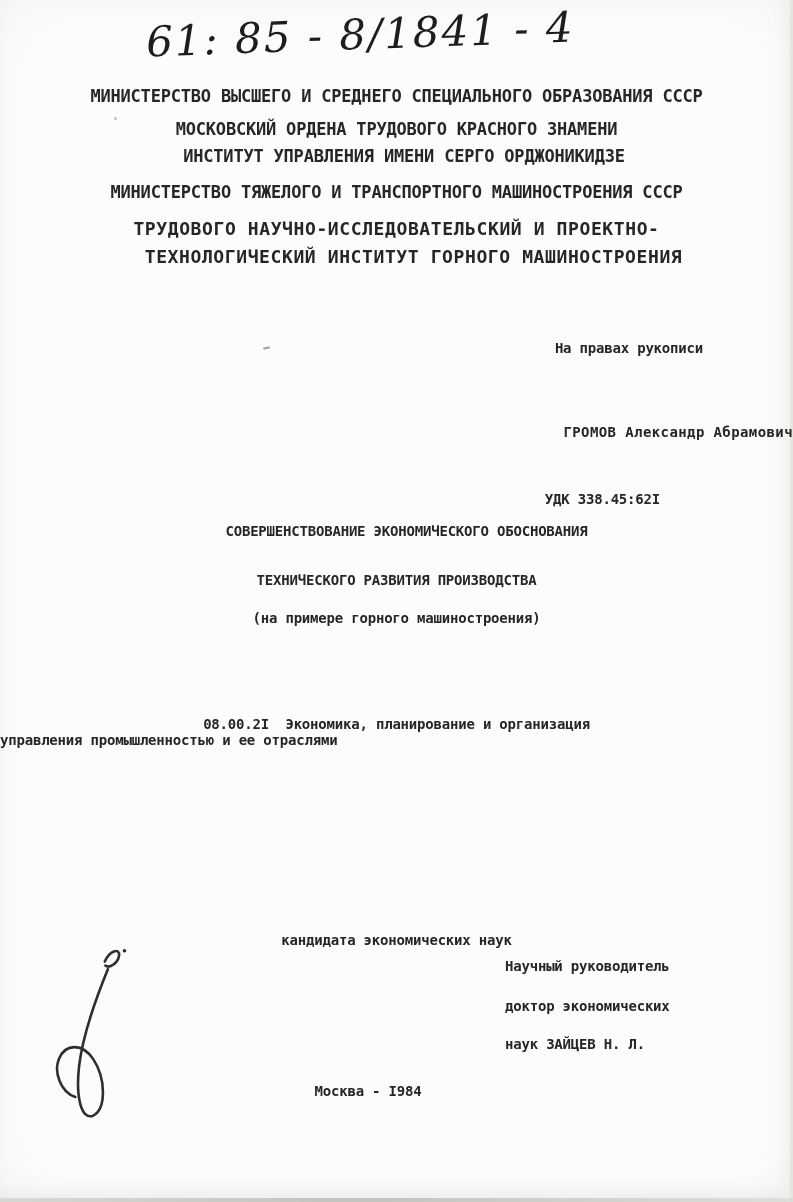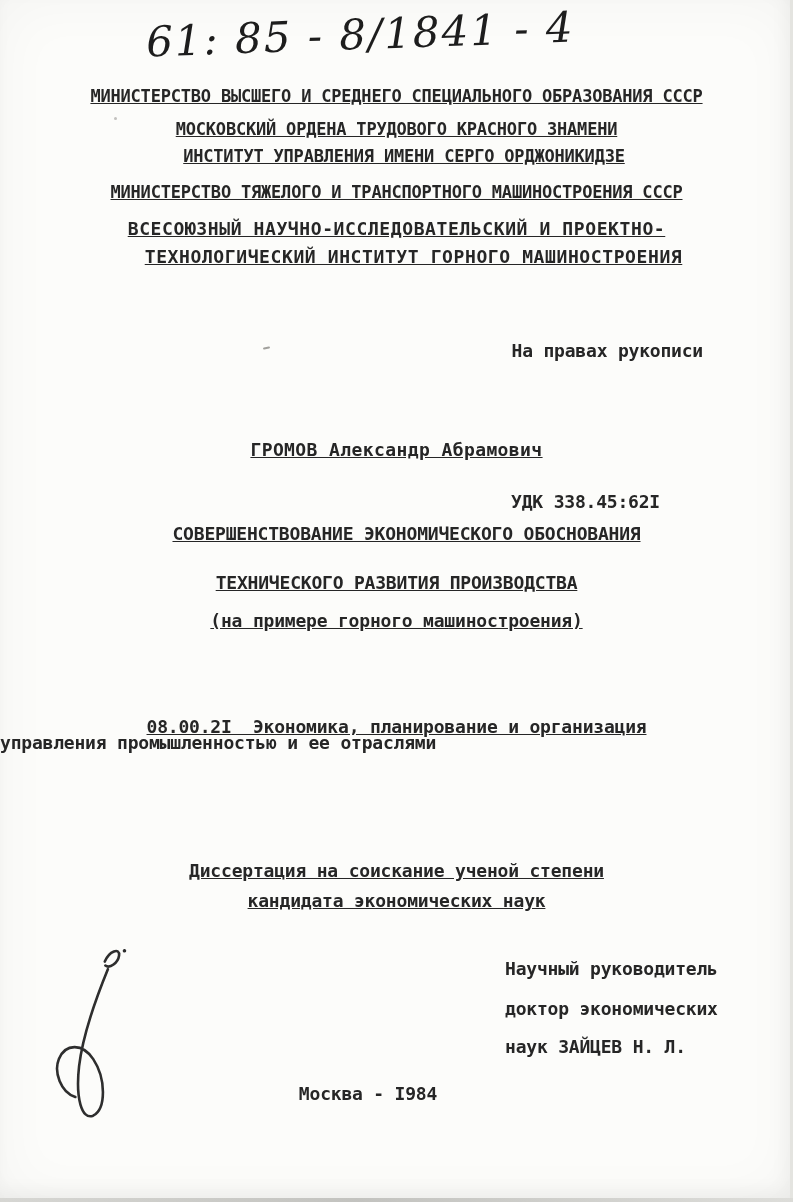--- a/index.html
+++ b/index.html
@@ -29,24 +29,24 @@
     top: 0; bottom: 0; right: 0;
     width: 3px;
     background: #e4e4e0;
   }
 
   .line {
     position: absolute;
     font-weight: bold;
     white-space: pre;
     letter-spacing: -0.2px;
-    font-size: 18px;
+    font-size: 14px;
     color: #262626;
   }
-  .center { left: 0; right: 0; text-align: center; text-decoration: underline; }
+  .center { left: 0; right: 0; text-align: center; }
   .hdr  { font-size: 17px; }
   .hdr-wide { font-size: 18px; letter-spacing: 0.6px; }
 
   .hw-number {
     position: absolute;
     top: 10px;
     left: 146px;
     font-family: "DejaVu Serif", serif;
     font-style: italic;
     font-weight: normal;
@@ -83,46 +83,45 @@
   <div class="hw-number">61: 85 - 8/1841 - 4</div>
 
   <div class="line hdr center" style="top:86px;">МИНИСТЕРСТВО ВЫСШЕГО И СРЕДНЕГО СПЕЦИАЛЬНОГО ОБРАЗОВАНИЯ СССР</div>
 
   <div class="line hdr center" style="top:119px;">МОСКОВСКИЙ ОРДЕНА ТРУДОВОГО КРАСНОГО ЗНАМЕНИ</div>
 
   <div class="line hdr center" style="top:146px;padding-left:15px;">ИНСТИТУТ УПРАВЛЕНИЯ ИМЕНИ СЕРГО ОРДЖОНИКИДЗЕ</div>
 
   <div class="line hdr center" style="top:182px;">МИНИСТЕРСТВО ТЯЖЕЛОГО И ТРАНСПОРТНОГО МАШИНОСТРОЕНИЯ СССР</div>
 
-  <div class="line hdr-wide center" style="top:218px;">ВСЕСОЮЗНЫЙ НАУЧНО-ИССЛЕДОВАТЕЛЬСКИЙ И ПРОЕКТНО-</div>
+  <div class="line hdr-wide center" style="top:218px;">ТРУДОВОГО НАУЧНО-ИССЛЕДОВАТЕЛЬСКИЙ И ПРОЕКТНО-</div>
 
   <div class="line hdr-wide center" style="top:246px;margin-left:34px;">ТЕХНОЛОГИЧЕСКИЙ ИНСТИТУТ ГОРНОГО МАШИНОСТРОЕНИЯ</div>
 
   <div class="speck speck-1"></div>
   <div class="speck speck-2"></div>
 
   <div class="line" style="top:340px; right:90px;">На правах рукописи</div>
 
-  <div class="line center" style="top:439px; letter-spacing:0.4px;">ГРОМОВ Александр Абрамович</div>
+  <div class="line center" style="top:424px; letter-spacing:0.4px;text-align:right;">ГРОМОВ Александр Абрамович</div>
 
   <div class="line" style="top:479px; right:133px;margin-top:12px;">УДК 338.45:62I</div>
 
   <div class="line center" style="top:523px;padding-left:20px;">СОВЕРШЕНСТВОВАНИЕ ЭКОНОМИЧЕСКОГО ОБОСНОВАНИЯ</div>
 
   <div class="line center" style="top:572px;">ТЕХНИЧЕСКОГО РАЗВИТИЯ ПРОИЗВОДСТВА</div>
 
   <div class="line center" style="top:610px;text-align:center;">(на примере горного машиностроения)</div>
 
   <div class="line center" style="top:716px;">08.00.2I  Экономика, планирование и организация</div>
 
   <div class="line" style="top:732px; left:0; right:96px; text-align:left;">управления промышленностью и ее отраслями</div>
 
-  <div class="line center" style="top:860px;">Диссертация на соискание ученой степени</div>
 
-  <div class="line center" style="top:890px;">кандидата экономических наук</div>
+  <div class="line center" style="top:932px;">кандидата экономических наук</div>
 
   <div class="line" style="top:958px; left:505px;">Научный руководитель</div>
 
   <div class="line" style="top:998px; left:505px;">доктор экономических</div>
 
   <div class="line" style="top:1036px; left:505px;">наук ЗАЙЦЕВ Н. Л.</div>
 
   <svg class="signature" viewBox="0 0 110 190" aria-hidden="true">
     <g fill="none" stroke="#2e2e2e" stroke-width="2.6" stroke-linecap="round">
       <path d="M78 16 C 84 6 95 4 93 12 C 91 19 82 24 78 20"></path>

